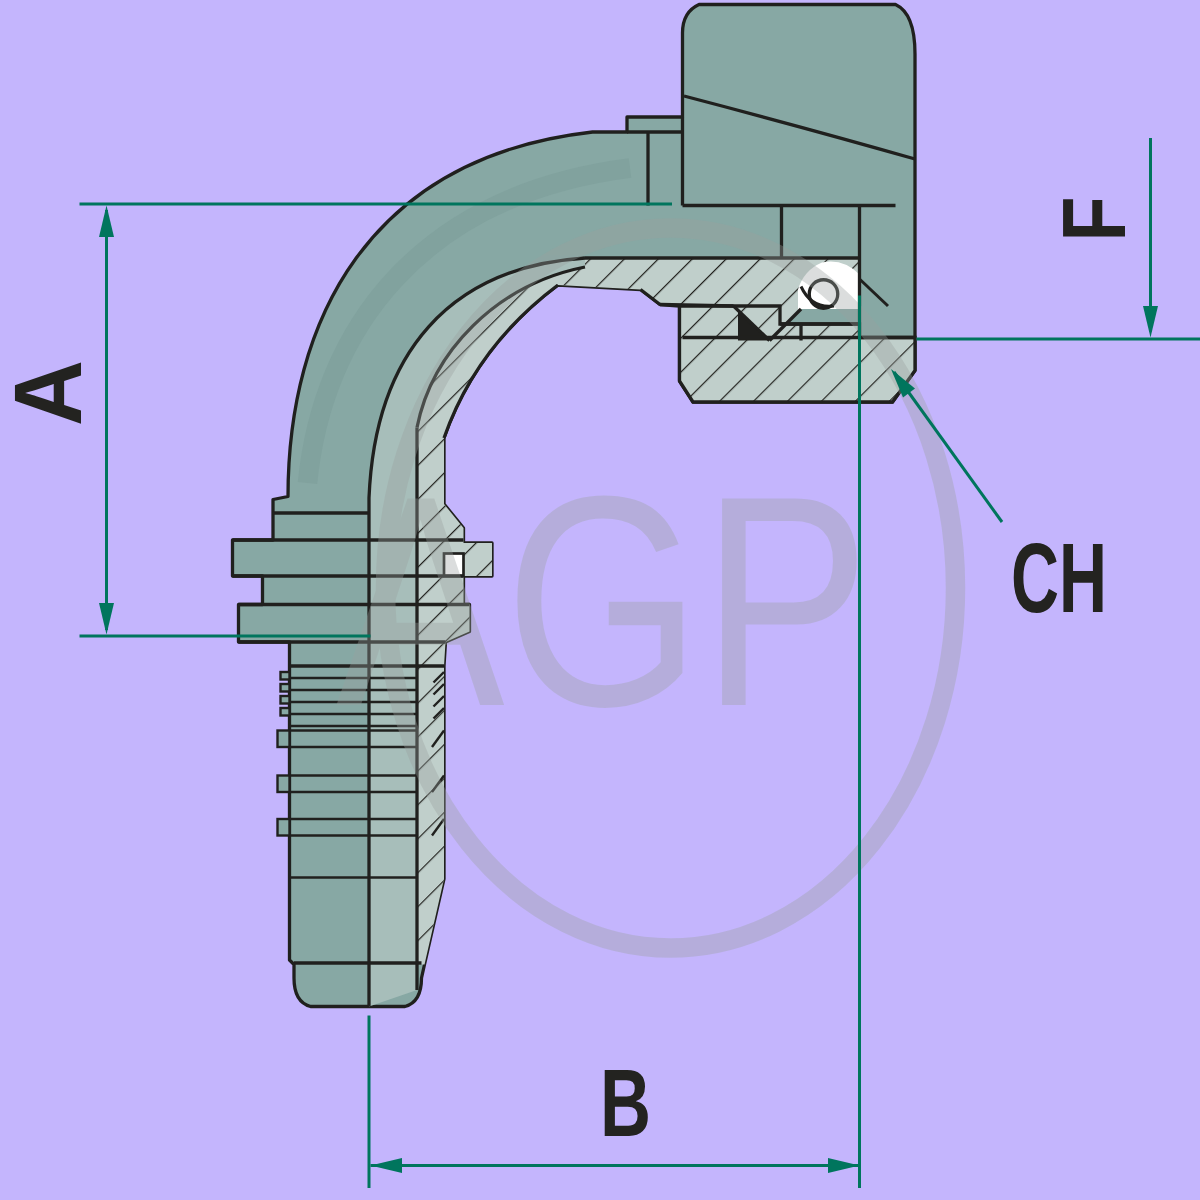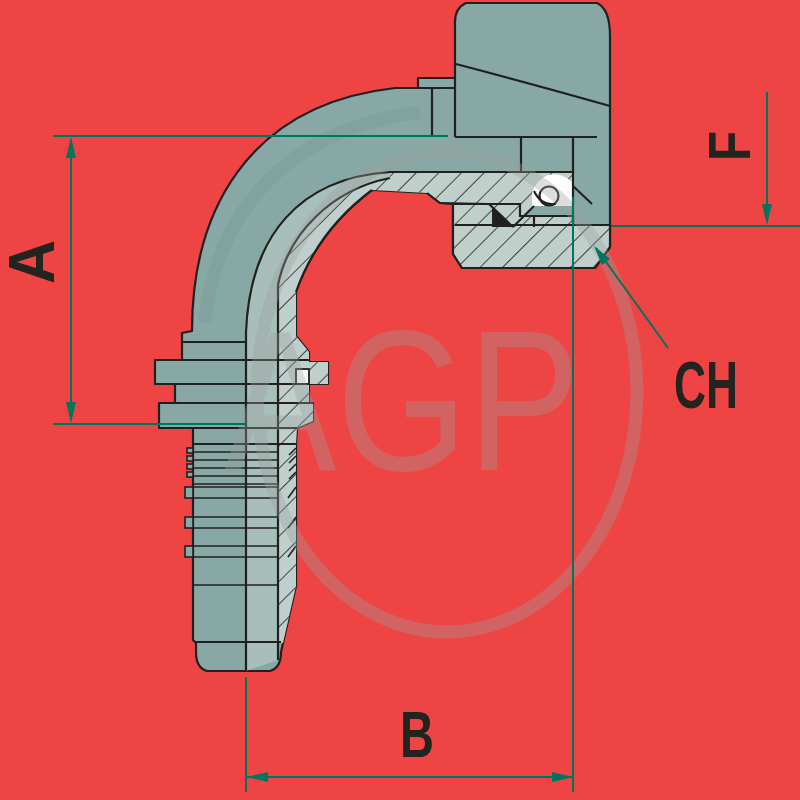--- a/index.html
+++ b/index.html
@@ -1,16 +1,16 @@
 <!DOCTYPE html>
 <html><head>
 <meta charset="utf-8">
 <style>
   html,body{margin:0;padding:0;background:#ffffff;}
-  .stage{width:800px;height:800px;position:relative;background:#ef4444;overflow:hidden;}
+  .stage{width:800px;height:800px;position:relative;background:#c4b5fd;overflow:hidden;}
   svg{display:block;}
   text{font-family:"Liberation Sans","DejaVu Sans",sans-serif;}
   .dimlabel{fill:#232320;font-weight:bold;}
   .wm{opacity:0.35;}
 </style>
 </head>
 <body>
 
 <div class="stage">
 <svg width="800" height="800" viewBox="0 0 800 800">

